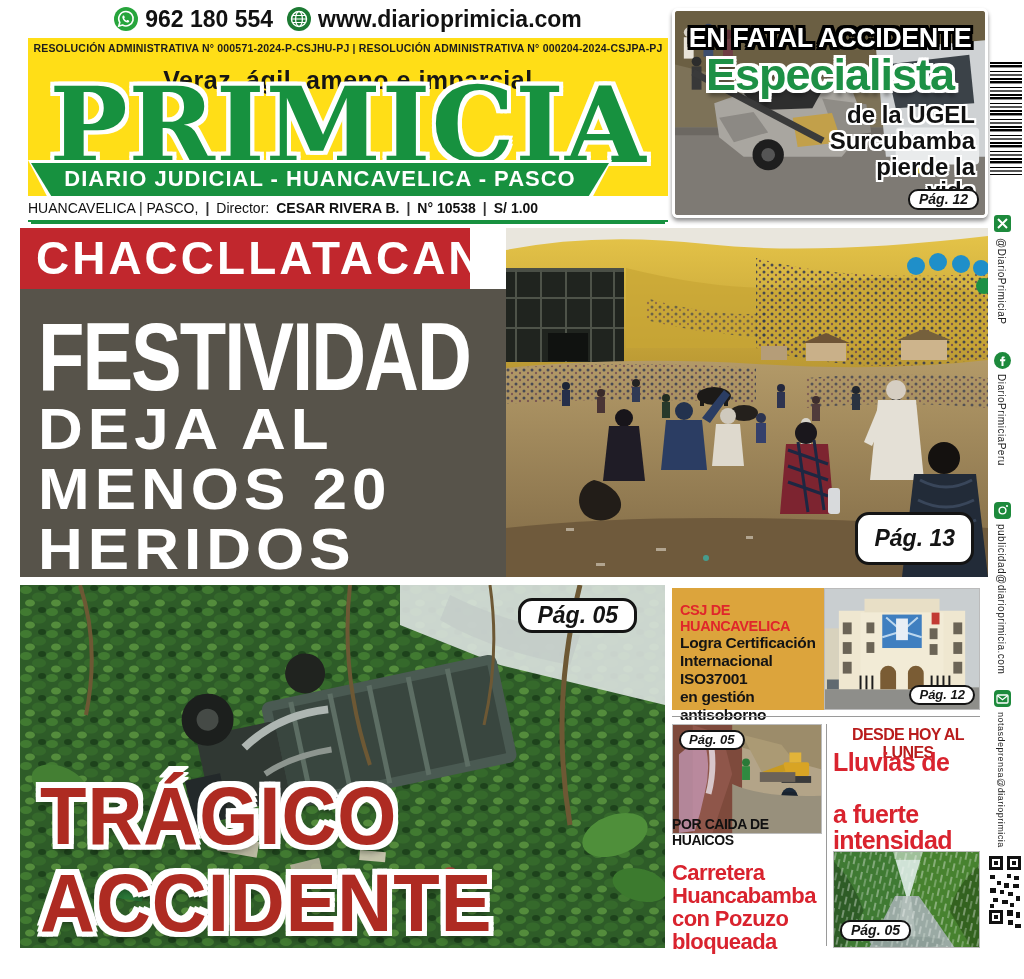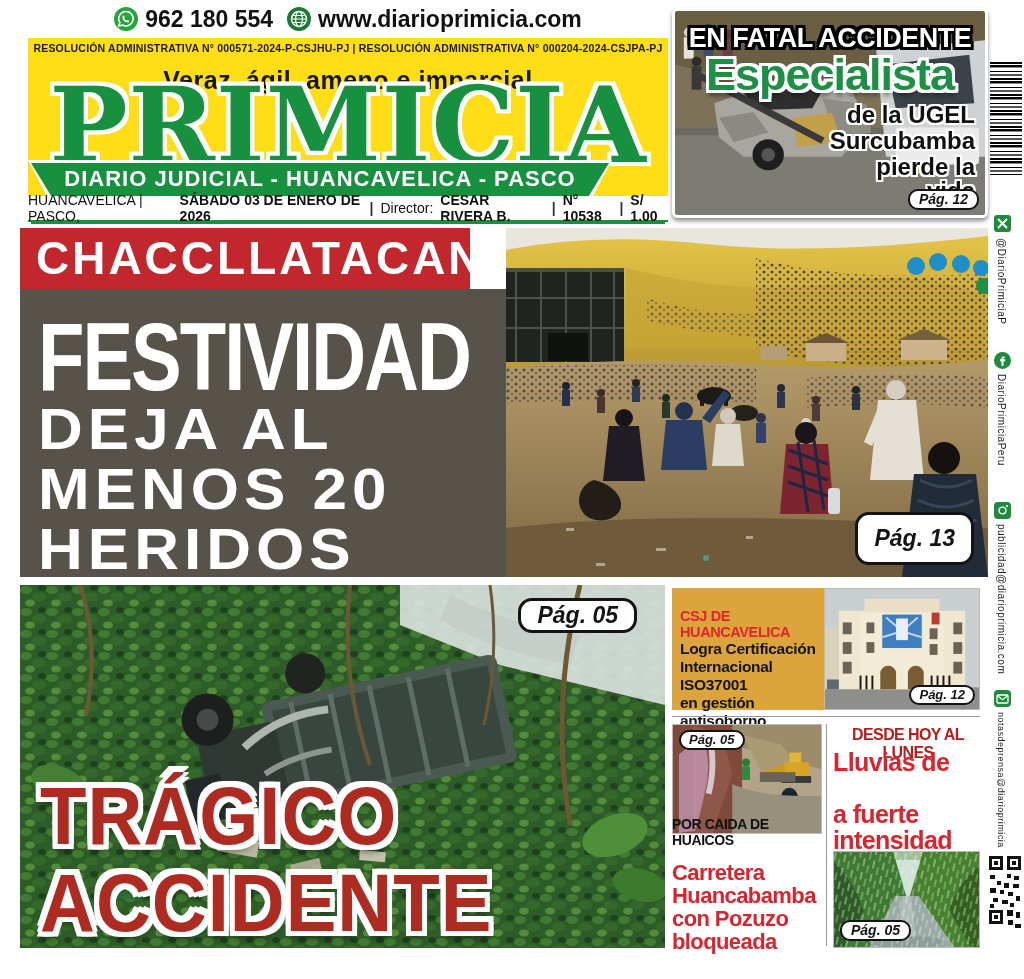--- a/index.html
+++ b/index.html
@@ -72,21 +72,21 @@
   
   .truck-photo { position: absolute; left: 20px; top: 585px; width: 645px; height: 363px; overflow: hidden; }
   .truck-photo svg { position: absolute; inset: 0; width: 100%; height: 100%; }
   .villa-kicker { position: absolute; left: 38px; top: 710px; font-size: 36px; font-weight: bold; color: #fff; letter-spacing: 2px;
     text-shadow: -3px -3px 0 #000, 3px -3px 0 #000, -3px 3px 0 #000, 3px 3px 0 #000, -3px 0 0 #000, 3px 0 0 #000, 0 -3px 0 #000, 0 3px 0 #000; }
   .tragic-line { position: absolute; left: 40px; color: #ae2b22; font-weight: bold; letter-spacing: 1px;
     font-size: 76px; transform: scaleY(1.08); transform-origin: top left;
     text-shadow: -5px -5px 0 #fff, 5px -5px 0 #fff, -5px 5px 0 #fff, 5px 5px 0 #fff, -5px 0 0 #fff, 5px 0 0 #fff, 0 -5px 0 #fff, 0 5px 0 #fff, 0 8px 6px rgba(0,0,0,.35); }
 
   
-  .csj-box { position: absolute; left: 672px; top: 588px; width: 152px; height: 122px; background: #dca43c; padding: 20px 8px; }
+  .csj-box { position: absolute; left: 672px; top: 588px; width: 152px; height: 122px; background: #dca43c; padding: 14px 8px; }
   .csj-kicker { color: #e0262b; font-weight: bold; font-size: 14.5px; letter-spacing: -0.4px; }
   .csj-line { color: #141414; font-weight: bold; font-size: 15.5px; line-height: 18px; letter-spacing: -0.3px; }
   .csj-photo { position: absolute; left: 824px; top: 588px; width: 156px; height: 122px; overflow: hidden; border: 1px solid #bbb; }
   .csj-photo svg { position: absolute; inset: 0; width: 100%; height: 100%; }
 
   
   .h-divider { position: absolute; left: 672px; top: 716px; width: 308px; height: 1px; background: #9a9a9a; }
   .v-divider { position: absolute; left: 826px; top: 724px; width: 1px; height: 222px; background: #9a9a9a; }
 
   .huaico-photo { position: absolute; left: 672px; top: 724px; width: 150px; height: 110px; overflow: hidden; border: 1px solid #bbb; }
@@ -128,21 +128,20 @@
     <div class="resolution">RESOLUCIÓN ADMINISTRATIVA N° 000571-2024-P-CSJHU-PJ | RESOLUCIÓN ADMINISTRATIVA N° 000204-2024-CSJPA-PJ</div>
     <div class="tagline">Veraz, ágil, ameno e imparcial</div>
     <div class="paper-title">PRIMICIA</div>
   </div>
   <div class="green-banner-wrap">
     <div class="green-banner">DIARIO JUDICIAL - HUANCAVELICA - PASCO</div>
   </div>
 
   <div class="dateline">
     <span>HUANCAVELICA | PASCO,</span>
-    <span class="b">SÁBADO 03 DE ENERO DE 2026</span>
     <span class="dl-sep">|</span>
     <span>Director:</span>
     <span class="b">CESAR RIVERA B.</span>
     <span class="dl-sep">|</span>
     <span class="b">N° 10538</span>
     <span class="dl-sep">|</span>
     <span class="b">S/ 1.00</span>
   </div>
 
   <div class="fatal-card">

